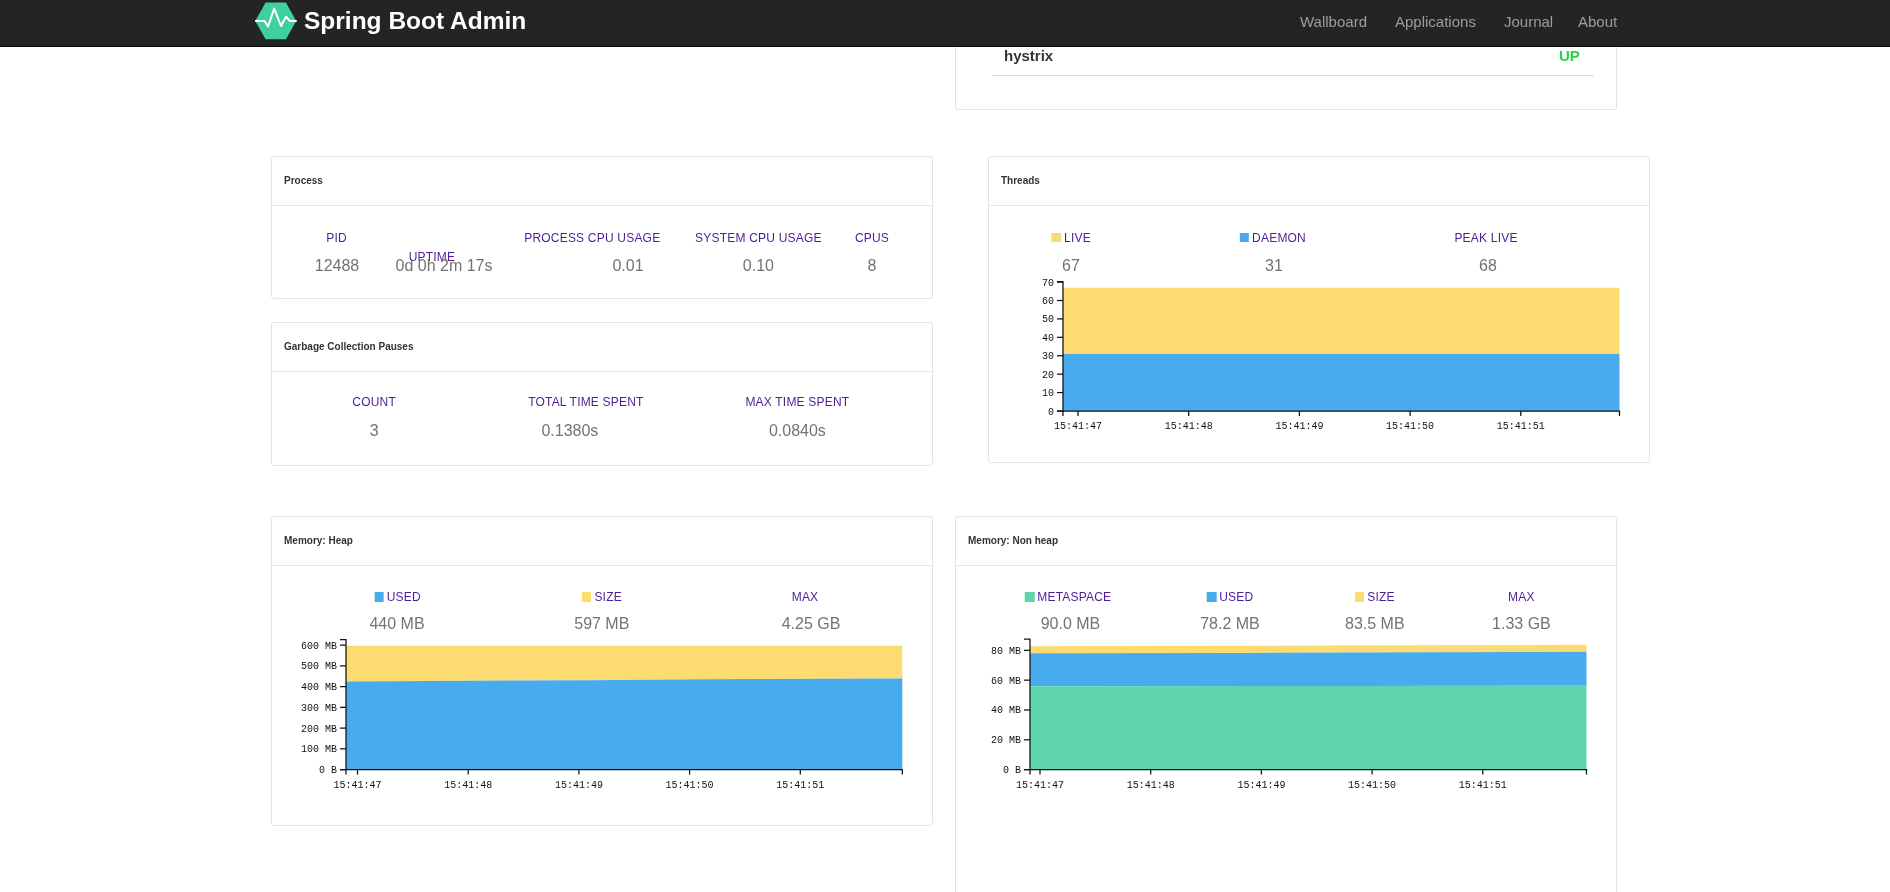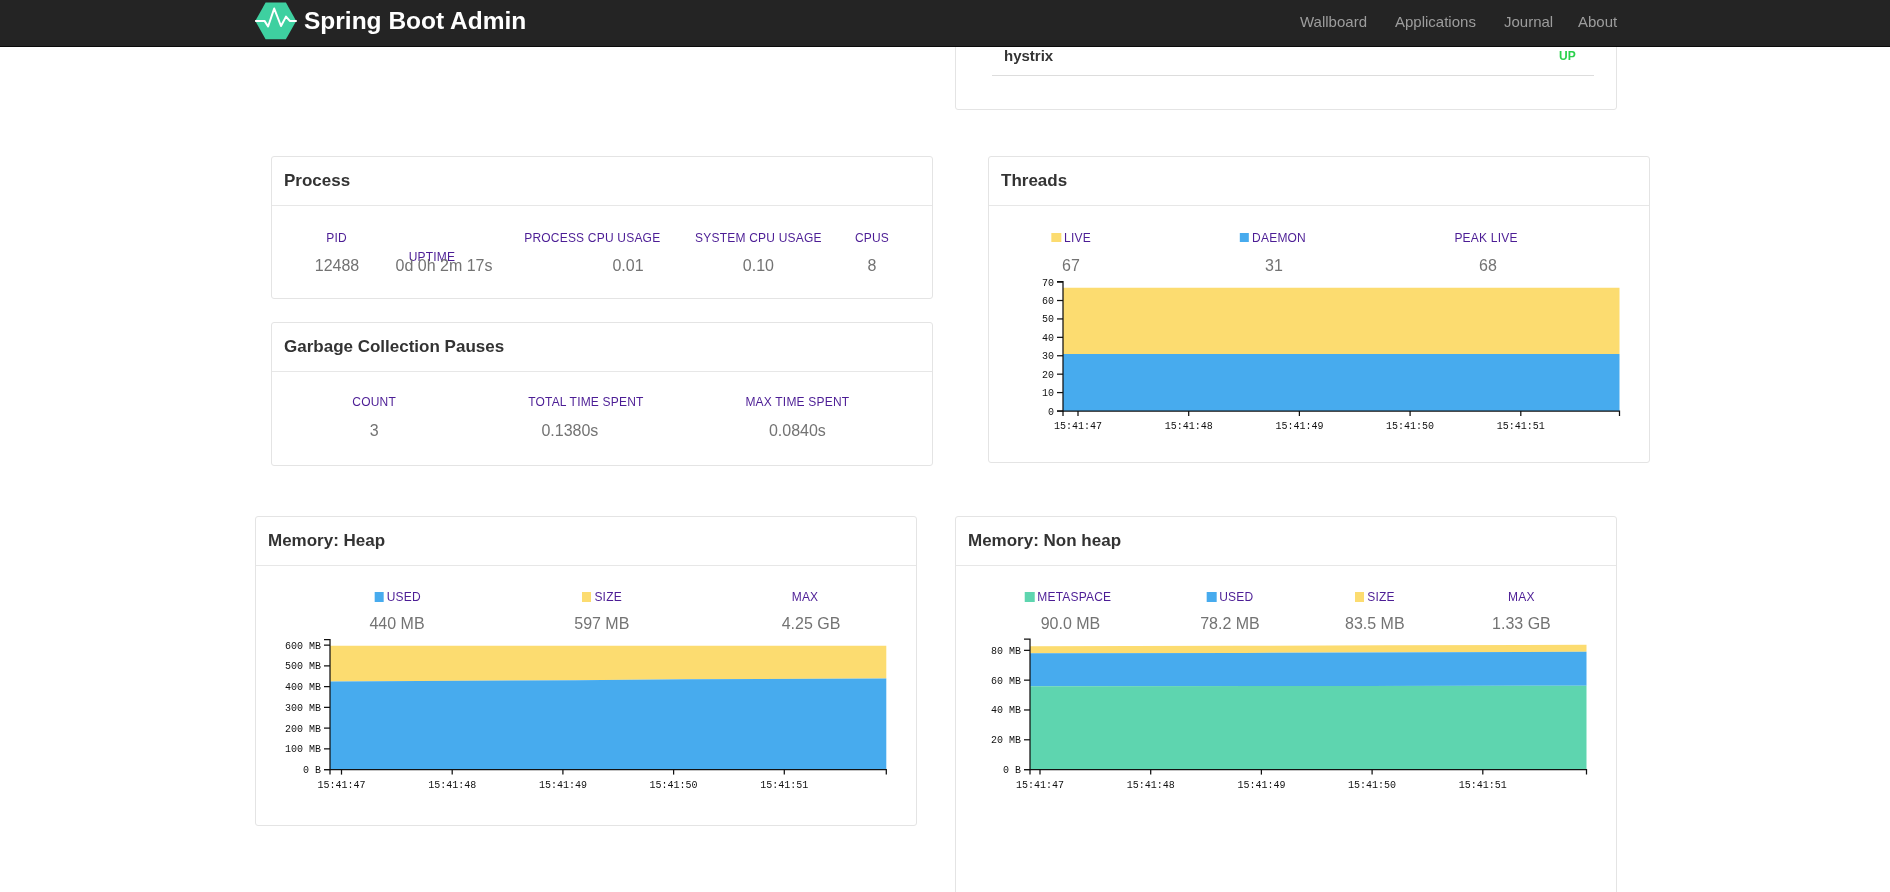--- a/index.html
+++ b/index.html
@@ -1,36 +1,36 @@
 <!DOCTYPE html>
 <html><head>
 <meta charset="utf-8">
 <style>
 * { margin:0; padding:0; box-sizing:border-box; }
 html,body { width:1890px; height:892px; background:#fff; font-family:"Liberation Sans", sans-serif; position:relative; overflow:hidden; }
 .panel { position:absolute; background:#fff; border:1px solid #e4e4e4; border-radius:3px; }
 .phead { position:absolute; left:0; right:0; top:0; height:49px; border-bottom:1px solid #e7e7e7; }
-.ptitle { position:absolute; left:12px; top:12.5px; font-size:17px; font-weight:bold; color:#333; line-height:21px; }
+.ptitle { position:absolute; left:12px; top:12.5px; font-size:10px; font-weight:bold; color:#333; line-height:21px; }
 .cell { position:absolute; transform:translateX(-50%); white-space:nowrap; font-size:12px; line-height:14px; }
 .lbl { font-size:12px; color:#4c1d95; line-height:14px; letter-spacing:0.2px; }
 .val { font-size:16px; color:#737373; line-height:18px; }
 .cell.val { line-height:18px; }
 .sq { display:inline-block; width:9.5px; height:9.5px; margin-right:3px; position:relative; top:0.5px; }
 .navbar { position:absolute; left:0; top:0; width:1890px; height:47px; background:#242424; border-bottom:1px solid #0a0a0a; z-index:10; }
 .navbar .inner { position:absolute; left:0; top:0; width:1890px; height:45px; background:#242424; }
 .brand { position:absolute; left:304px; top:7px; color:#fff; font-size:24.5px; font-weight:bold; line-height:28px; }
 .nlink { position:absolute; top:13px; color:#9d9d9d; font-size:15px; line-height:17px; }
 svg text { font-family:"Liberation Mono", monospace; font-size:10px; fill:#111; }
 </style>
 </head>
 <body>
 
 <div class="panel" style="left:955px; top:0px; width:662px; height:110px; border-radius:0 0 3px 3px;">
   <div style="position:absolute; left:48px; top:44px; font-size:15px; font-weight:bold; color:#333; line-height:22px;">hystrix</div>
-  <div style="position:absolute; left:603px; top:44px; font-size:12px; font-weight:bold; color:#2ad14c; line-height:22px;">UP</div>
+  <div style="position:absolute; left:603px; top:44px; font-size:15px; font-weight:bold; color:#2ad14c; line-height:22px;">UP</div>
   <div style="position:absolute; left:36px; top:74px; width:602px; height:1px; background:#ddd;"></div>
 </div>
 
 <div class="navbar">
   <div class="inner"></div>
   <svg style="position:absolute; left:255px; top:2px;" width="42" height="38" viewBox="0 0 42 38">
     <polygon points="0.3,18.9 10.6,0.6 30.9,0.6 41.2,18.9 30.9,37.2 10.6,37.2" fill="#3ed0a0"></polygon>
     <polyline points="0.8,18.9 9.5,18.9 13.1,24.5 19.2,6.5 26,24 31,14.6 34.8,18.9 41,18.9" fill="none" stroke="#fff" stroke-width="2" stroke-linejoin="round" stroke-linecap="round"></polyline>
   </svg>
   <span class="brand">Spring Boot Admin</span>
@@ -102,21 +102,21 @@
       <text x="532.8" y="273" text-anchor="middle">15:41:51</text>
     </svg>
 </div>
 <div class="cell" style="left:1071.2px; top:230.5px;"><span class="sq" style="background:#fcdc70;"></span><span class="lbl">LIVE</span></div>
 <div class="cell" style="left:1272.8px; top:230.5px;"><span class="sq" style="background:#47abee;"></span><span class="lbl">DAEMON</span></div>
 <div class="cell lbl" style="left:1486px; top:230.5px;">PEAK LIVE</div>
 <div class="cell val" style="left:1071px; top:257px;">67</div>
 <div class="cell val" style="left:1274px; top:257px;">31</div>
 <div class="cell val" style="left:1488px; top:257px;">68</div>
 
-<div class="panel" style="left:255px; top:516px; width:662px; height:310px;">
+<div class="panel" style="left:271px; top:516px; width:662px; height:310px;">
   <div class="phead"></div>
   <div class="ptitle">Memory: Heap</div>
   <svg id="chart-heap" style="position:absolute; left:-1px; top:-1px;" width="661" height="310" viewBox="0 0 661 310">
       <polygon points="75,129.8 631.3,129.8 631.3,162.4 430,163.3 320,164.2 75,165.4" fill="#fcdc70"></polygon>
       <polygon points="75,165.4 320,164.2 430,163.3 631.3,162.4 631.3,253.6 75,253.6" fill="#47abee"></polygon>
       <path d="M69,123.6H75V253.6H69" fill="none" stroke="#111" stroke-width="1.25"></path>
       <path d="M75,258.6V253.6H631.3V258.6" fill="none" stroke="#111" stroke-width="1.25"></path>
       <line x1="69" y1="253.6" x2="75" y2="253.6" stroke="#111" stroke-width="1.25"></line>
       <text x="66" y="257.1" text-anchor="end">0 B</text>
       <line x1="69" y1="232.856" x2="75" y2="232.856" stroke="#111" stroke-width="1.25"></line>

